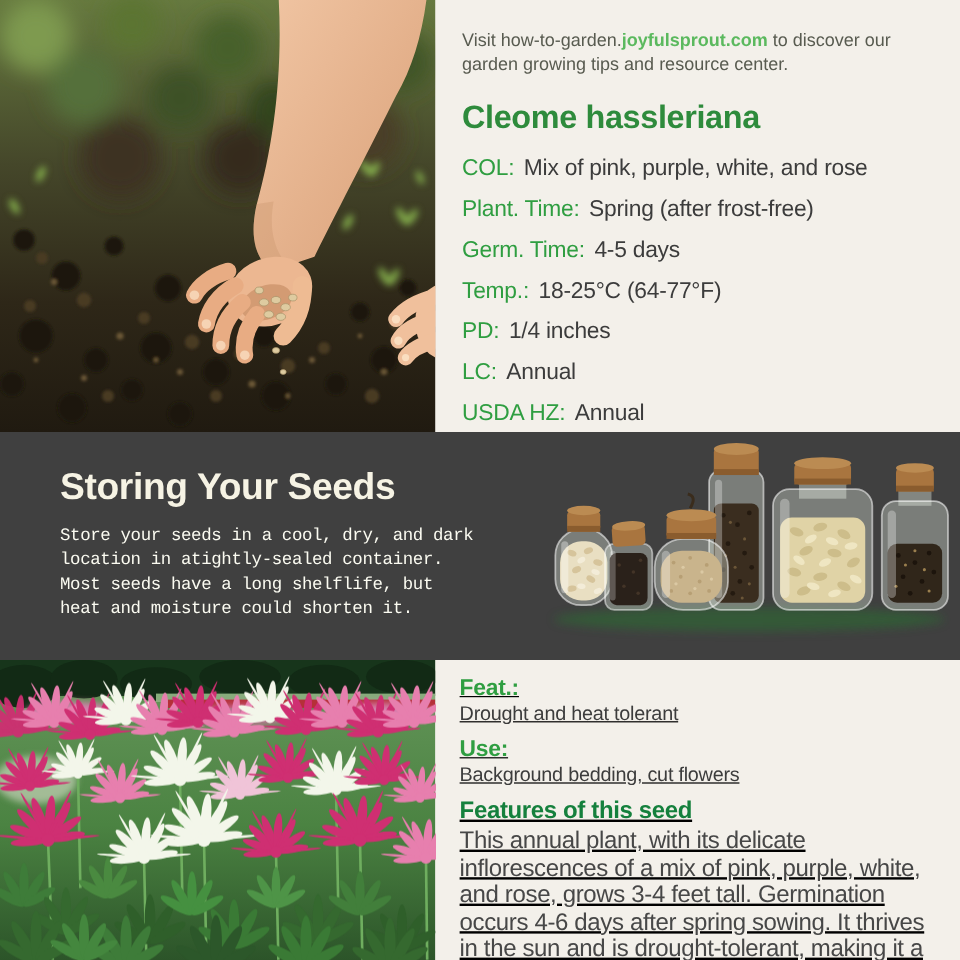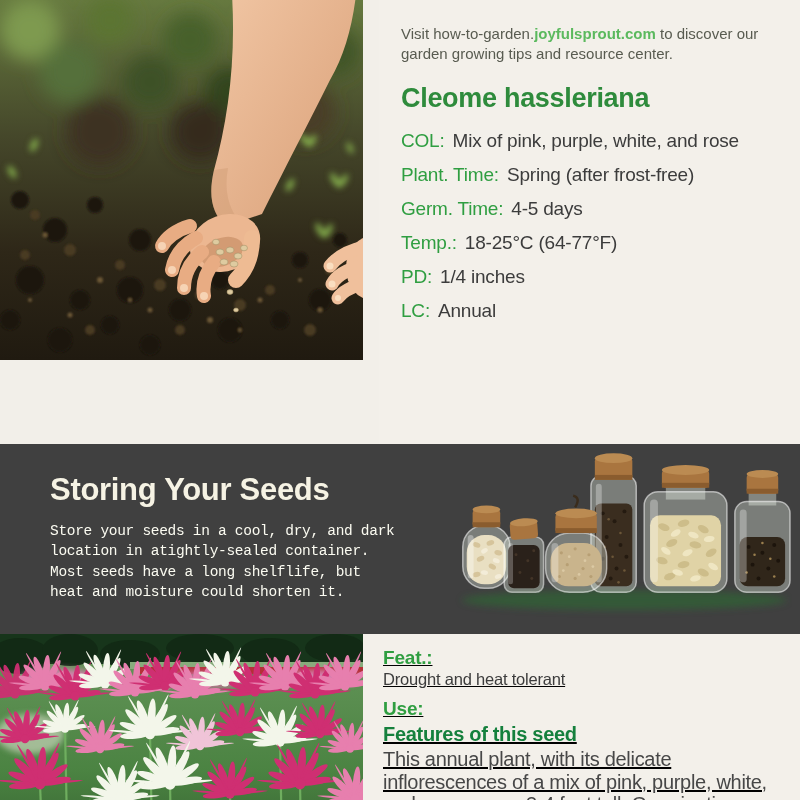--- a/index.html
+++ b/index.html
@@ -1,19 +1,19 @@
 <!DOCTYPE html>
 <html><head>
 <meta charset="utf-8">
 <style>
   html,body{margin:0;padding:0;}
   body{width:800px;height:800px;overflow:hidden;font-family:"Liberation Sans",sans-serif;background:#f2efe9;}
   .page{width:800px;height:800px;display:flex;flex-direction:column;}
   
-  .top{height:444px;display:flex;flex:none;gap:16px;}
+  .top{height:360px;display:flex;flex:none;}
   .photo-top{width:363px;height:360px;flex:none;overflow:hidden;}
   .info{flex:1;background:#f3f0ea;padding:24px 10px 0 22px;box-sizing:border-box;}
   .intro{font-size:15px;color:#585b50;line-height:1.32;width:372px;}
   .intro .link{color:#5bb95e;font-weight:bold;}
   .title{margin-top:19px;font-size:27px;font-weight:bold;color:#2e8b3c;letter-spacing:-0.3px;}
   .specs{margin-top:16px;}
   .spec{font-size:19px;color:#3c3c3c;margin-bottom:12px;letter-spacing:-0.2px;}
   .spec .lab{color:#2f9e41;font-weight:normal;margin-right:8px;}
   
   .band{height:190px;background:#404040;display:flex;flex:none;}
@@ -195,20 +195,21 @@
         <span>Visit how-to-garden.</span><span class="link">joyfulsprout.com</span><span> to discover our garden growing tips and resource center.</span>
       </div>
       <div class="title">Cleome hassleriana</div>
       <div class="specs">
         <div class="spec"><span class="lab">COL:</span><span>Mix of pink, purple, white, and rose</span></div>
         <div class="spec"><span class="lab">Plant. Time:</span><span>Spring (after frost-free)</span></div>
         <div class="spec"><span class="lab">Germ. Time:</span><span>4-5 days</span></div>
         <div class="spec"><span class="lab">Temp.:</span><span>18-25°C (64-77°F)</span></div>
         <div class="spec"><span class="lab">PD:</span><span>1/4 inches</span></div>
         <div class="spec"><span class="lab">LC:</span><span>Annual</span></div>
+        <div class="spec"><span class="lab">USDA HZ:</span><span>Annual</span></div>
       </div>
     </div>
   </div>
 
   <div class="band">
     <div class="band-left">
       <div class="band-title">Storing Your Seeds</div>
       <div class="band-body">Store your seeds in a cool, dry, and dark location in atightly-sealed container. Most seeds have a long shelflife, but heat and moisture could shorten it.</div>
     </div>
     <div class="band-jars">
@@ -560,18 +561,19 @@
         <g transform="translate(355,165) scale(1.05)">
             <use href="#fl" fill="#e77fae"></use>
           </g>
       </svg>
     </div>
 
     <div class="features">
       <div class="f-label">Feat.:</div>
       <div class="f-value">Drought and heat tolerant</div>
       <div class="f-label">Use:</div>
+      <div class="f-value">Background bedding, cut flowers</div>
       <div class="f-heading">Features of this seed</div>
       <div class="f-para">This annual plant, with its delicate inflorescences of a mix of pink, purple, white, and rose, grows 3-4 feet tall. Germination occurs 4-6 days after spring sowing. It thrives in the sun and is drought-tolerant, making it a suitable backdrop for flower beds or for cut flowers.</div>
     </div>
   </div>
 
 </div>
 
 </body></html>

